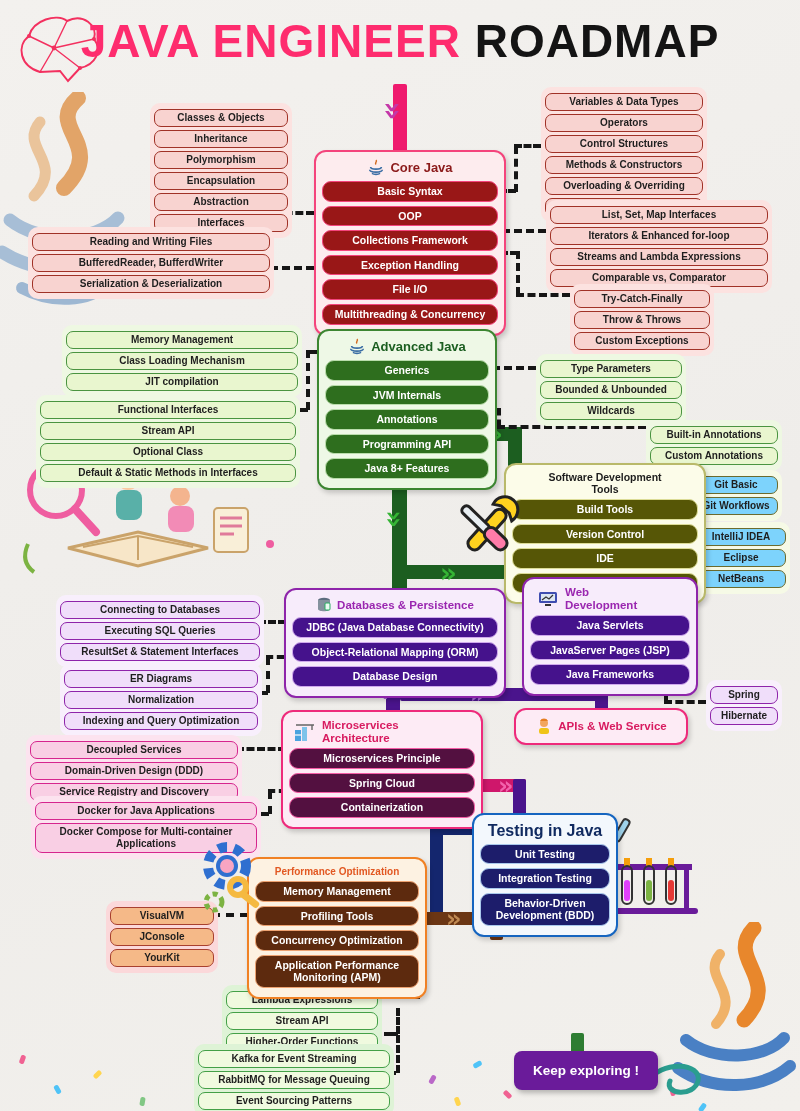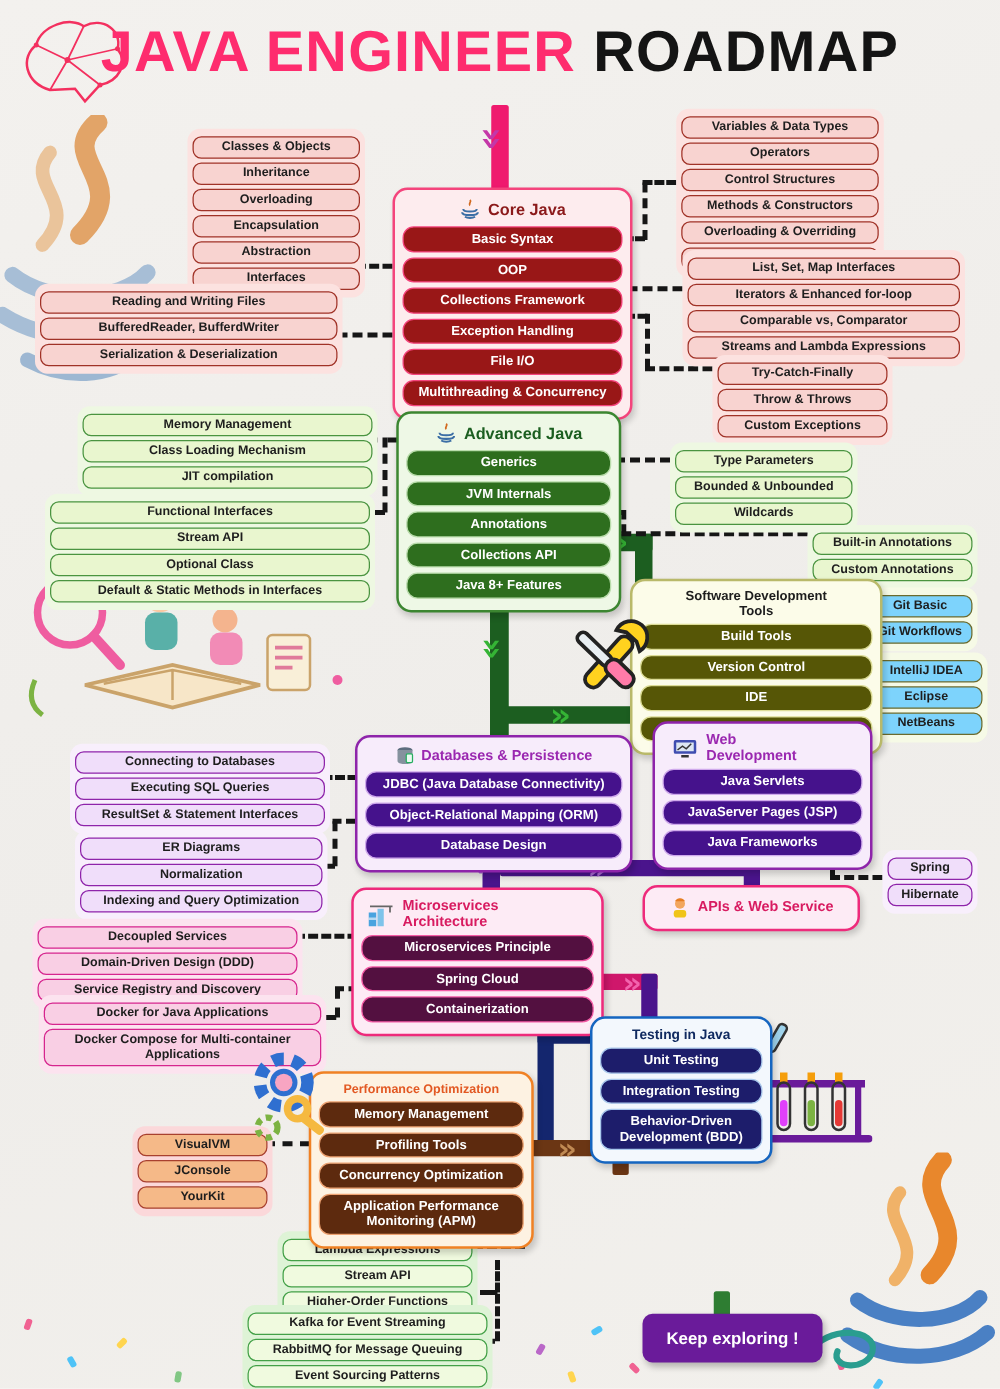--- a/index.html
+++ b/index.html
@@ -44,21 +44,21 @@
   .card.th-purple .hd{color:#9a27b0;font-size:11.5px}
   .card.th-purple .btn{background:#45128c;border:1.6px solid #cfa9ec}
   .lg.th-purple{background:#f8effc}
   .lg.th-purple .leaf{background:#f0defa;border:1.6px solid #8e24aa}
   .card.th-pink{background:#fdebf5;border:2px solid #ee2a7b}
   .card.th-pink .hd{color:#d81b60;font-size:11.5px}
   .card.th-pink .btn{background:#531040;border:1.6px solid #f45ba5}
   .lg.th-pink{background:#fce3ef}
   .lg.th-pink .leaf{background:#f9cfe4;border:1.6px solid #d6258e}
   .card.th-navy{background:#f3f8fd;border:2.5px solid #1565c0}
-  .card.th-navy .hd{color:#102a60;font-size:11px}
+  .card.th-navy .hd{color:#102a60;font-size:16px}
   .card.th-navy .btn{background:#1d1d6b;border:1.6px solid #a9c8ec}
   .card.th-orange{background:#fdf2e2;border:2px solid #f08124}
   .card.th-orange .hd{color:#e25822;font-size:10px}
   .card.th-orange .btn{background:#5d2a0e;border:1.6px solid #eda271}
   .lg.th-peach{background:#fbd8da}
   .lg.th-peach .leaf{background:#f5b988;border:1.6px solid #a8402f}
   .card.th-dgreen{background:#ebf8e2;border:2px solid #2f7d33}
   .card.th-dgreen .hd{color:#1b5e20;font-size:12px}
   .card.th-dgreen .btn{background:#2f9134;border:1.6px solid #c0e4b4}
   .lg.th-lgreen{background:#def3d6}
@@ -231,43 +231,43 @@
   <i class="dh" style="left:212px;top:913px;width:36px"></i>
   <i class="dh" style="left:356px;top:995px;width:64px"></i>
   <i class="dv" style="left:396px;top:1008px;height:26px"></i>
   <i class="dh" style="left:384px;top:1032px;width:14px"></i>
   <i class="dh" style="left:378px;top:1071px;width:18px"></i>
   <i class="dv" style="left:396px;top:1035px;height:38px"></i>
 
   <div class="lg th-red" style="left:150px;top:103px;width:134px">
       <div class="leaf">Classes &amp; Objects</div>
       <div class="leaf">Inheritance</div>
-      <div class="leaf">Overloading</div>
+      <div class="leaf">Polymorphism</div>
       <div class="leaf">Encapsulation</div>
       <div class="leaf">Abstraction</div>
       <div class="leaf">Interfaces</div>
     </div>
   <div class="lg th-red" style="left:28px;top:227px;width:238px">
       <div class="leaf">Reading and Writing Files</div>
       <div class="leaf">BufferedReader, BufferdWriter</div>
       <div class="leaf">Serialization &amp; Deserialization</div>
     </div>
   <div class="lg th-red" style="left:541px;top:87px;width:158px">
       <div class="leaf">Variables &amp; Data Types</div>
       <div class="leaf">Operators</div>
       <div class="leaf">Control Structures</div>
       <div class="leaf">Methods &amp; Constructors</div>
       <div class="leaf">Overloading &amp; Overriding</div>
       <div class="leaf">Access Modifiers</div>
     </div>
   <div class="lg th-red" style="left:546px;top:200px;width:218px">
       <div class="leaf">List, Set, Map Interfaces</div>
       <div class="leaf">Iterators &amp; Enhanced for-loop</div>
+      <div class="leaf">Streams and Lambda Expressions</div>
       <div class="leaf">Comparable vs, Comparator</div>
-      <div class="leaf">Streams and Lambda Expressions</div>
     </div>
   <div class="lg th-red" style="left:570px;top:284px;width:136px">
       <div class="leaf">Try-Catch-Finally</div>
       <div class="leaf">Throw &amp; Throws</div>
       <div class="leaf">Custom Exceptions</div>
     </div>
   <div class="lg th-green" style="left:62px;top:325px;width:232px">
       <div class="leaf">Memory Management</div>
       <div class="leaf">Class Loading Mechanism</div>
       <div class="leaf">JIT compilation</div>
@@ -362,21 +362,21 @@
         <path d="M4 9c0 3 12 3 12 0" stroke="#3b6ea5" fill="none" stroke-width="1.8"></path>
         <path d="M3 12c0 3.4 14 3.4 14 0" stroke="#3b6ea5" fill="none" stroke-width="1.8"></path>
         <path d="M5.5 16c2.3 1.5 6.7 1.5 9 0" stroke="#3b6ea5" fill="none" stroke-width="1.8"></path>
       </svg>
       <span>Advanced Java</span>
     </div>
     <div>
         <div class="btn">Generics</div>
         <div class="btn">JVM Internals</div>
         <div class="btn">Annotations</div>
-        <div class="btn">Collections API</div>
+        <div class="btn">Programming API</div>
         <div class="btn">Java 8+ Features</div>
       </div>
   </div>
 
   <div class="card th-olive" style="left:504px;top:463px;width:186px">
     <div class="hd" style="max-width:140px;margin-left:auto;margin-right:auto">Software Development Tools</div>
     <div>
         <div class="btn">Build Tools</div>
         <div class="btn">Version Control</div>
         <div class="btn">IDE</div>

